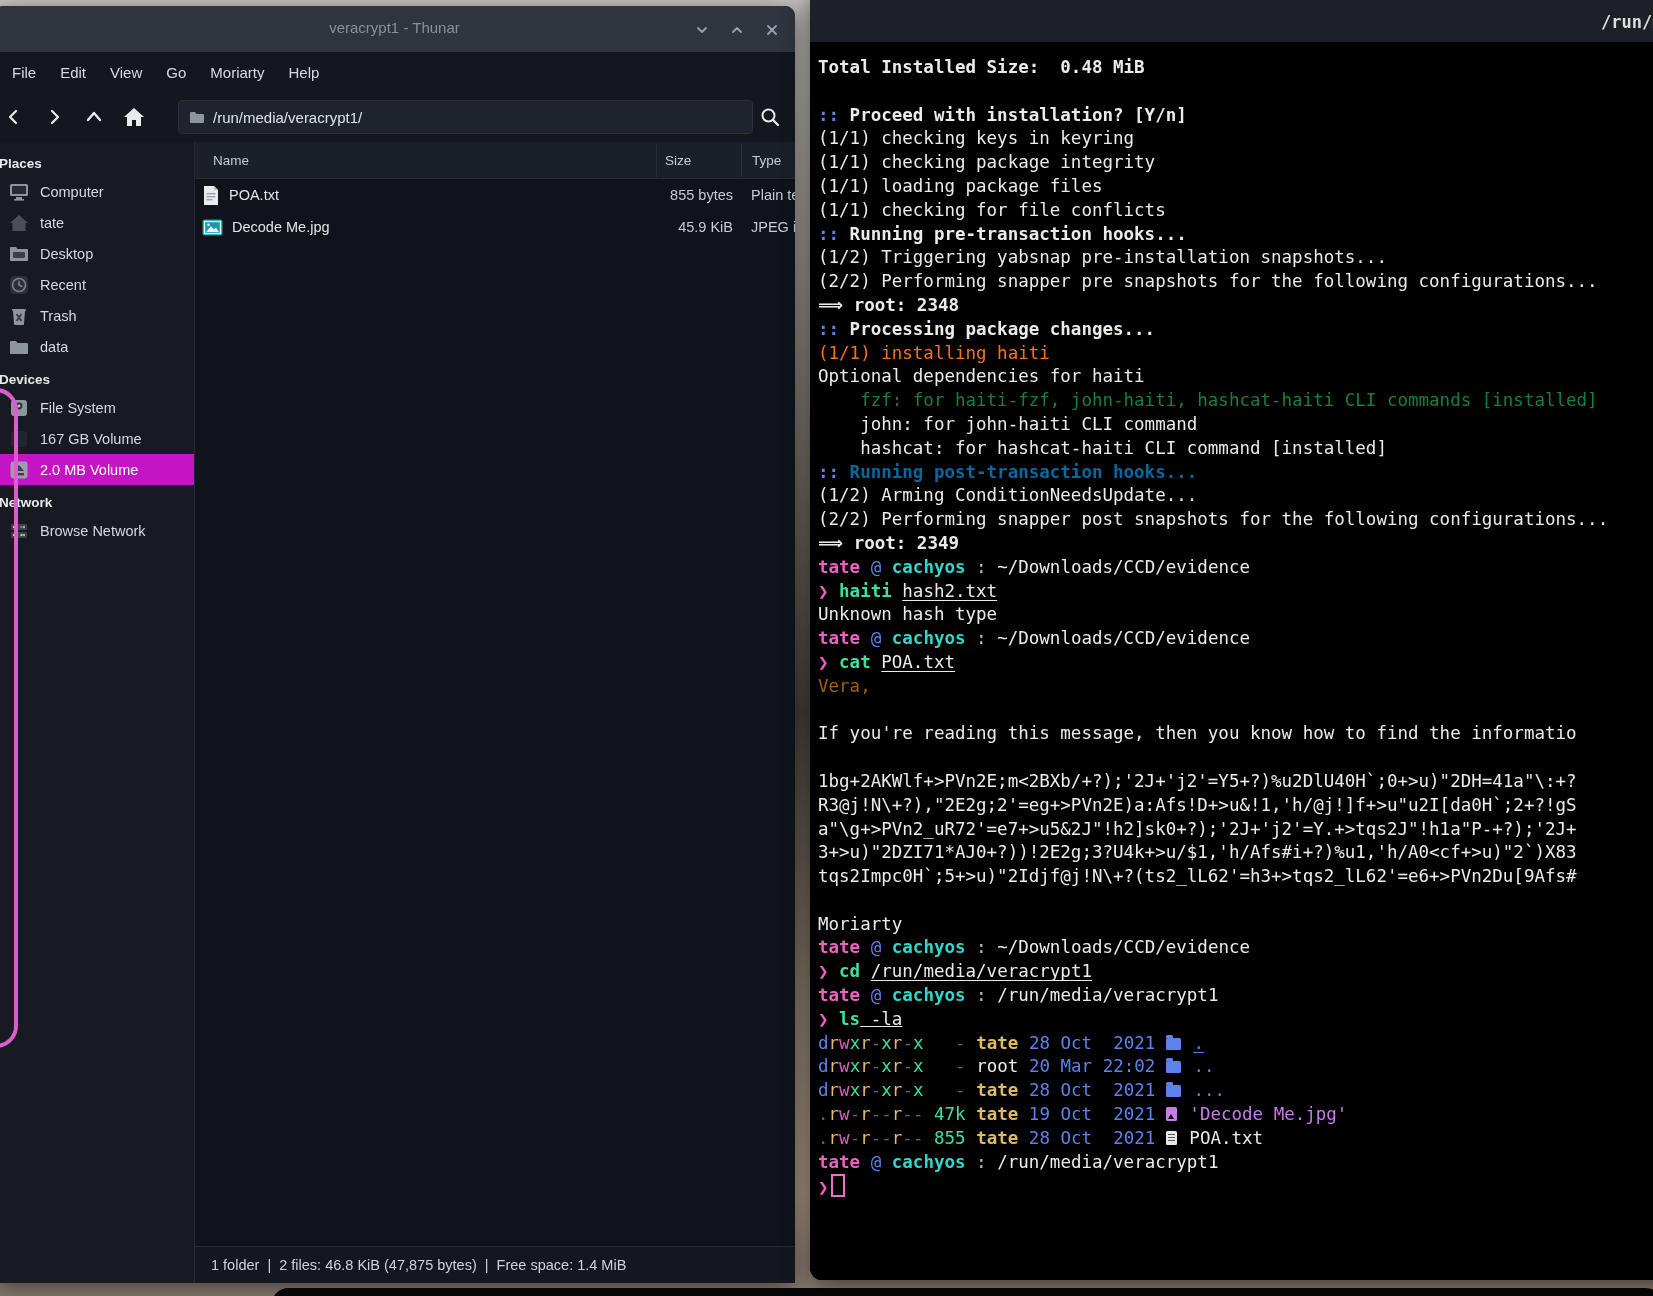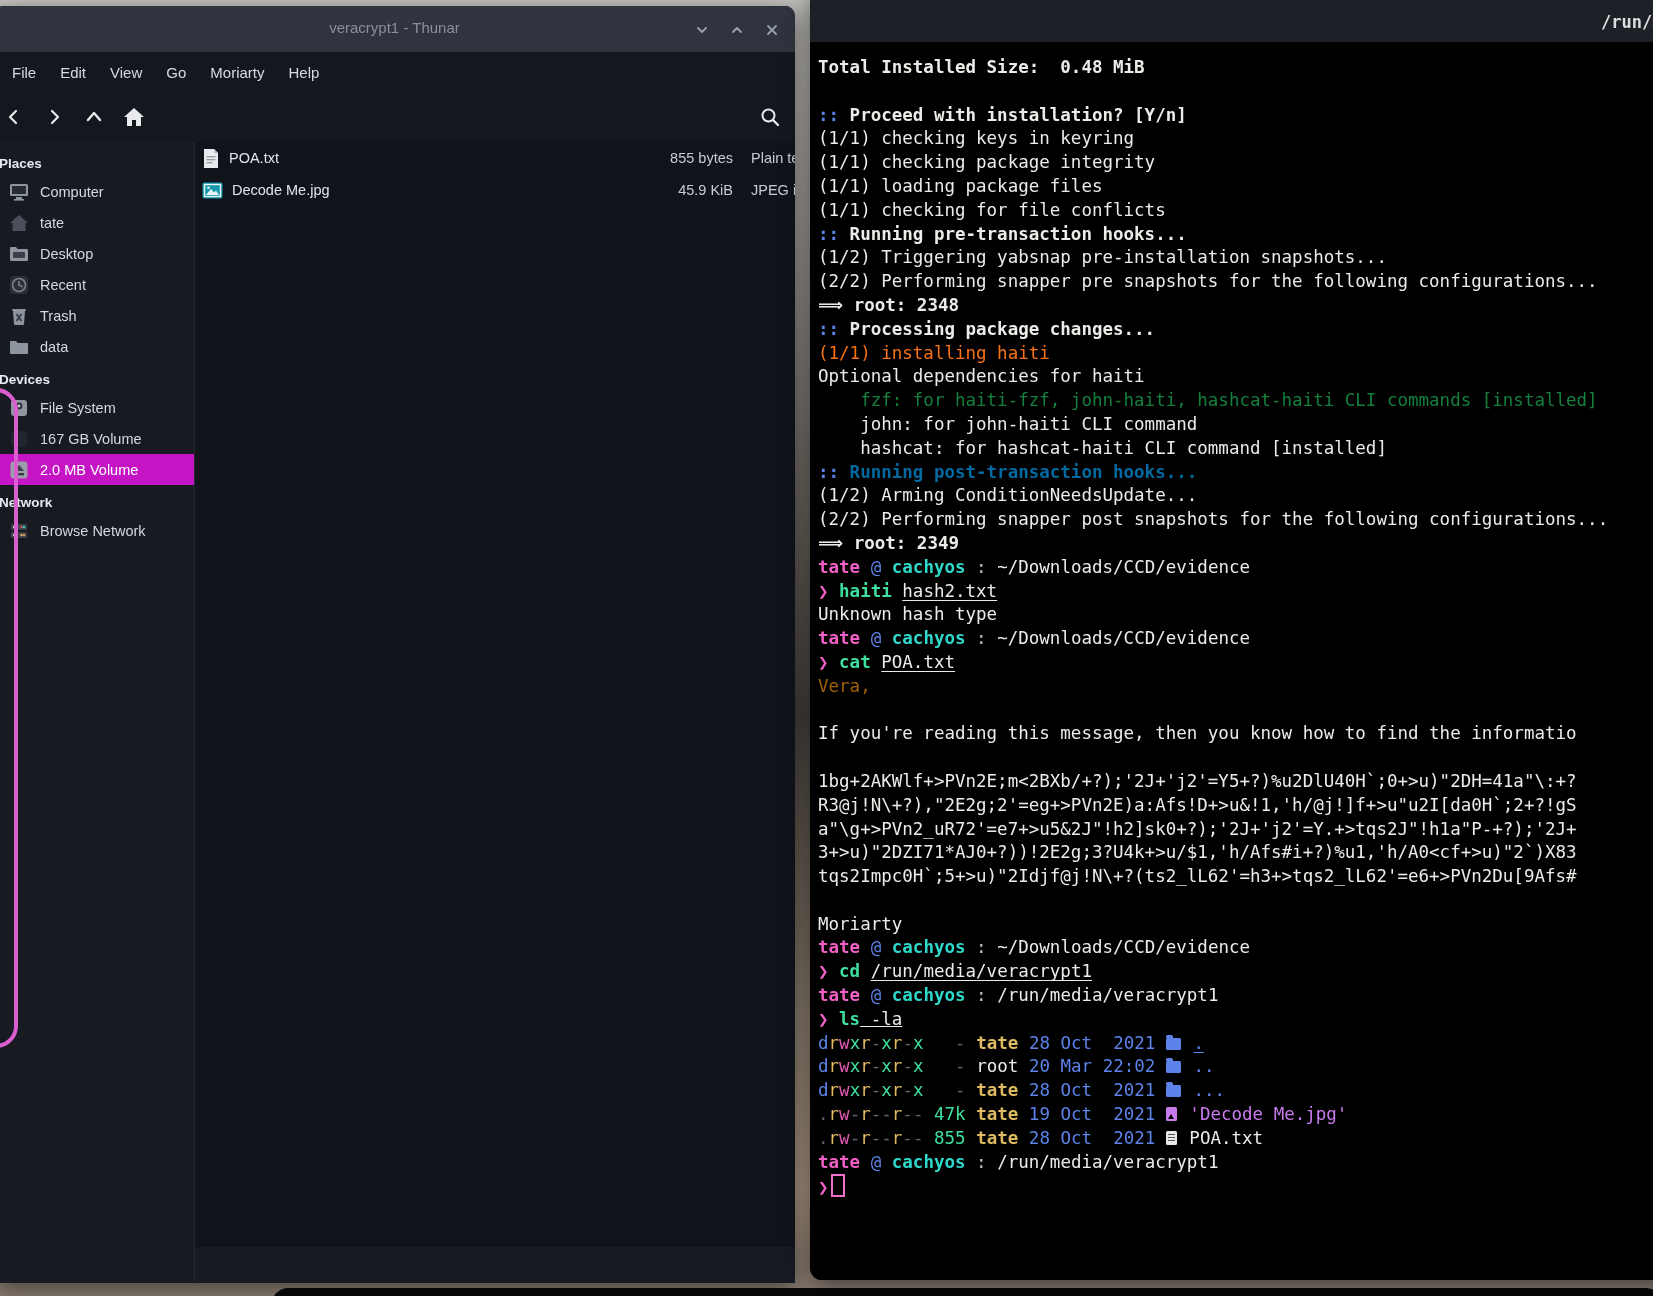--- a/index.html
+++ b/index.html
@@ -138,20 +138,28 @@
           </svg>
         </span>
       </div>
     <div class="t-nav">
         <span>
           <svg width="22" height="20" viewBox="0 0 22 20">
             <path d="M11 1 L21 10 L18 10 L18 19 L13 19 L13 13 L9 13 L9 19 L4 19 L4 10 L1 10 Z" fill="#e8eaee"></path>
           </svg>
         </span>
       </div>
+    <div class="t-pathfield">
+      <span>
+          <svg width="16" height="13" viewBox="0 0 16 13">
+            <path d="M1 2 Q1 1 2 1 L6 1 L7.5 3 L14 3 Q15 3 15 4 L15 11 Q15 12 14 12 L2 12 Q1 12 1 11 Z" fill="#8f959f"></path>
+          </svg>
+        </span>
+      <span class="t-pathtext">/run/media/veracrypt1/</span>
+    </div>
     <div class="t-search">
         <span>
           <svg width="22" height="22" viewBox="0 0 22 22">
             <circle cx="9.5" cy="9.5" r="6" fill="none" stroke="#e8eaee" stroke-width="2"></circle>
             <line x1="14" y1="14" x2="19" y2="19" stroke="#e8eaee" stroke-width="2.4" stroke-linecap="round"></line>
           </svg>
         </span>
       </div>
   </div>
   <div class="t-main">
@@ -259,20 +267,25 @@
                 <circle cx="16" cy="15" r="1.2" fill="#e0a055"></circle>
                 <circle cx="13.5" cy="7" r="1.2" fill="#e05555"></circle>
                 <circle cx="13.5" cy="15" r="1.2" fill="#deba62"></circle>
               </svg>
             </span>
             <span>Browse Network</span>
           </div>
         </div>
       </div>
     <div class="t-filepane">
+      <div class="fp-header">
+        <div class="fp-col-name">Name</div>
+        <div class="fp-col-size">Size</div>
+        <div class="fp-col-type">Type</div>
+      </div>
       <div id="fp-rows">
           <div class="fp-row">
             <div class="fp-name">
               <span>
                 <svg width="18" height="21" viewBox="0 0 18 21">
                   <path d="M2 1 L12 1 L16 5 L16 20 L2 20 Z" fill="#e9ebee"></path>
                   <path d="M12 1 L12 5 L16 5 Z" fill="#b9bec6"></path>
                   <rect x="4.5" y="8" width="9" height="1.4" fill="#9aa0a8"></rect>
                   <rect x="4.5" y="11" width="9" height="1.4" fill="#9aa0a8"></rect>
                   <rect x="4.5" y="14" width="6" height="1.4" fill="#9aa0a8"></rect>
@@ -292,20 +305,23 @@
                   <path d="M4 13 L9 7 L12 10.5 L14 8.5 L17 13 Z" fill="#eaf6f8"></path>
                   <circle cx="6.5" cy="5.8" r="1.3" fill="#eaf6f8"></circle>
                 </svg>
               </span>
               <span>Decode Me.jpg</span>
             </div>
             <div class="fp-size">45.9 KiB</div>
             <div class="fp-type">JPEG image</div>
           </div>
         </div>
+    </div>
+    <div class="t-statusbar">
+      <div class="t-statustext">1 folder  |  2 files: 46.8 KiB (47,875 bytes)  |  Free space: 1.4 MiB</div>
     </div>
   </div>
 </div>
 
 <div class="bottom-win"></div>
 
 <div class="term">
   <div class="term-header">
     <div class="term-title">/run/media/veracrypt1</div>
   </div>

